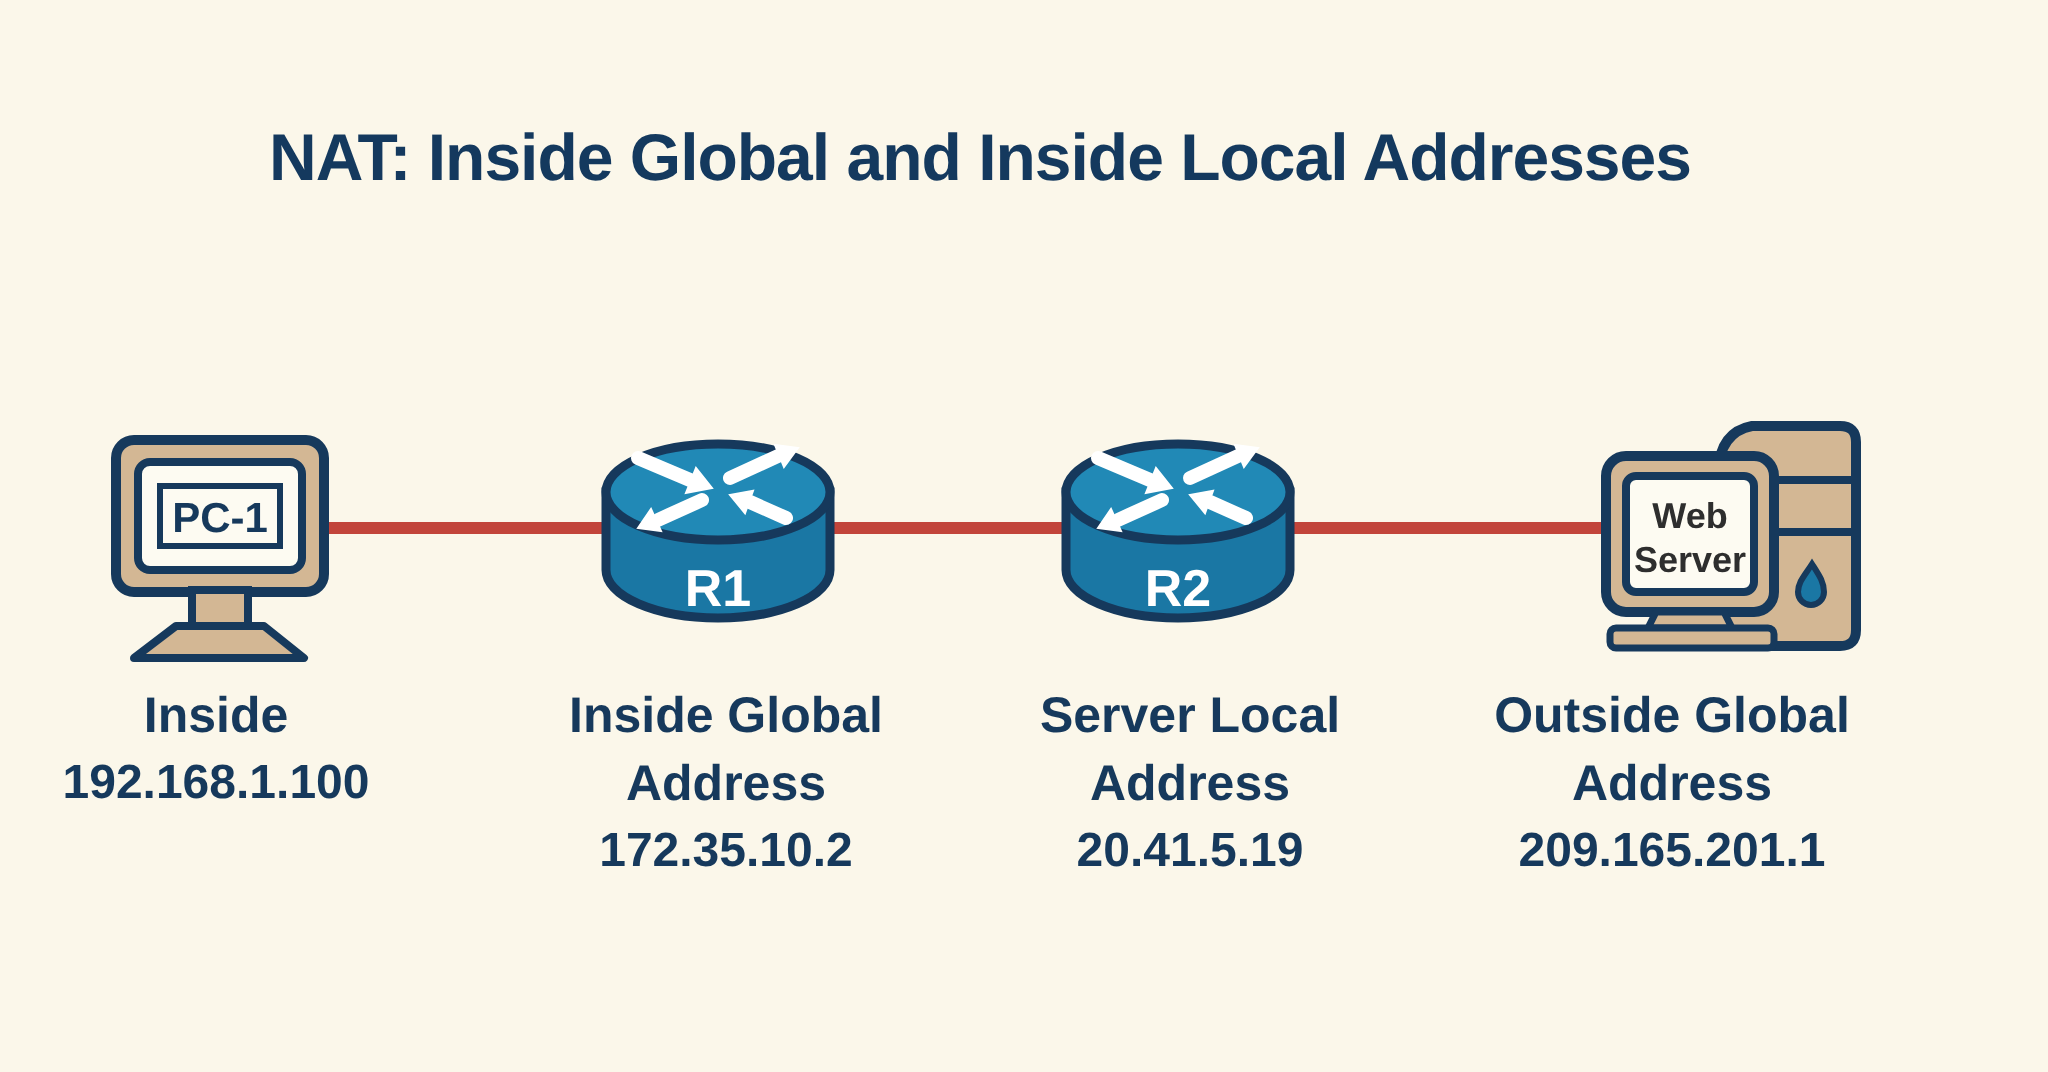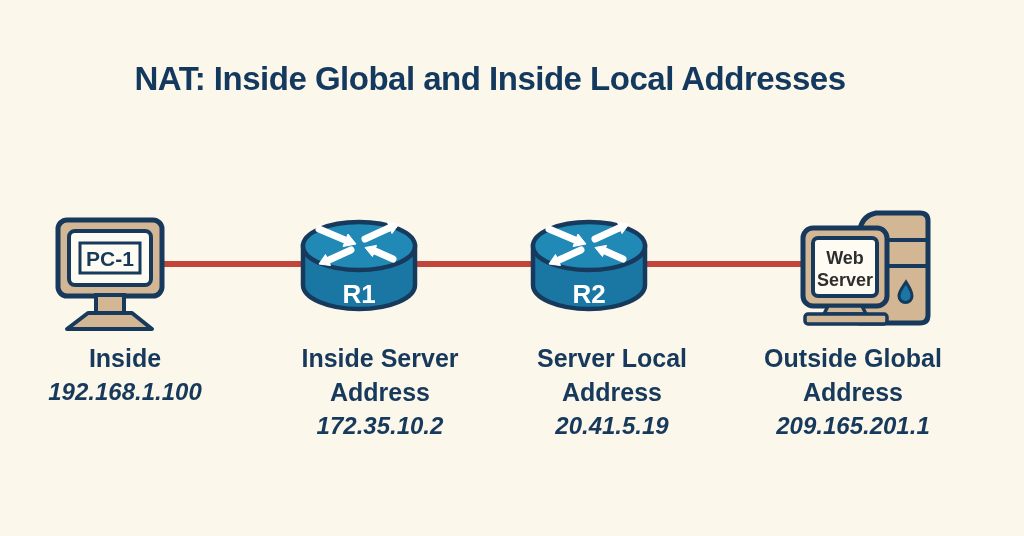--- a/index.html
+++ b/index.html
@@ -36,30 +36,28 @@
     position:absolute;
     z-index:2;
   }
   .addr{
     position:absolute;
     top:341px;
     text-align:center;
     color:#16395c;
     font-weight:bold;
     z-index:2;
-    margin-left:17px;
   }
   .addr .role-line{
     font-size:25px;
     line-height:34px;
   }
   .addr .ip{
     font-size:24px;
     line-height:34px;
-    font-style:italic;
   }
   svg text{
     font-family:"Liberation Sans","DejaVu Sans",sans-serif;
     font-weight:bold;
   }
 </style>
 </head>
 <body>
 
 <div class="stage">
@@ -129,21 +127,21 @@
       <rect x="5" y="104" width="82" height="10" rx="3" fill="#d3b794" stroke="#16395c" stroke-width="3.5"></rect>
     </g>
   </svg>
 
   <div class="addr" style="left:0px;width:216px;">
     <div class="role-line">Inside</div>
     <div class="ip">192.168.1.100</div>
   </div>
 
   <div class="addr" style="left:255px;width:216px;">
-    <div class="role-line">Inside Server</div>
+    <div class="role-line">Inside Global</div>
     <div class="role-line">Address</div>
     <div class="ip">172.35.10.2</div>
   </div>
 
   <div class="addr" style="left:487px;width:216px;">
     <div class="role-line">Server Local</div>
     <div class="role-line">Address</div>
     <div class="ip">20.41.5.19</div>
   </div>
 

